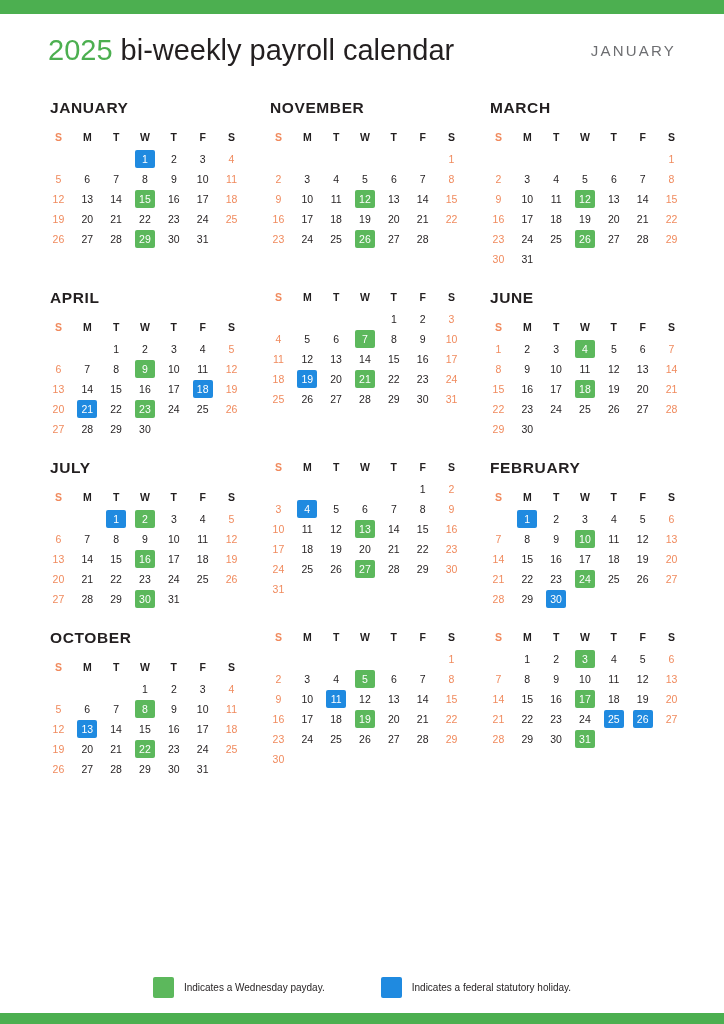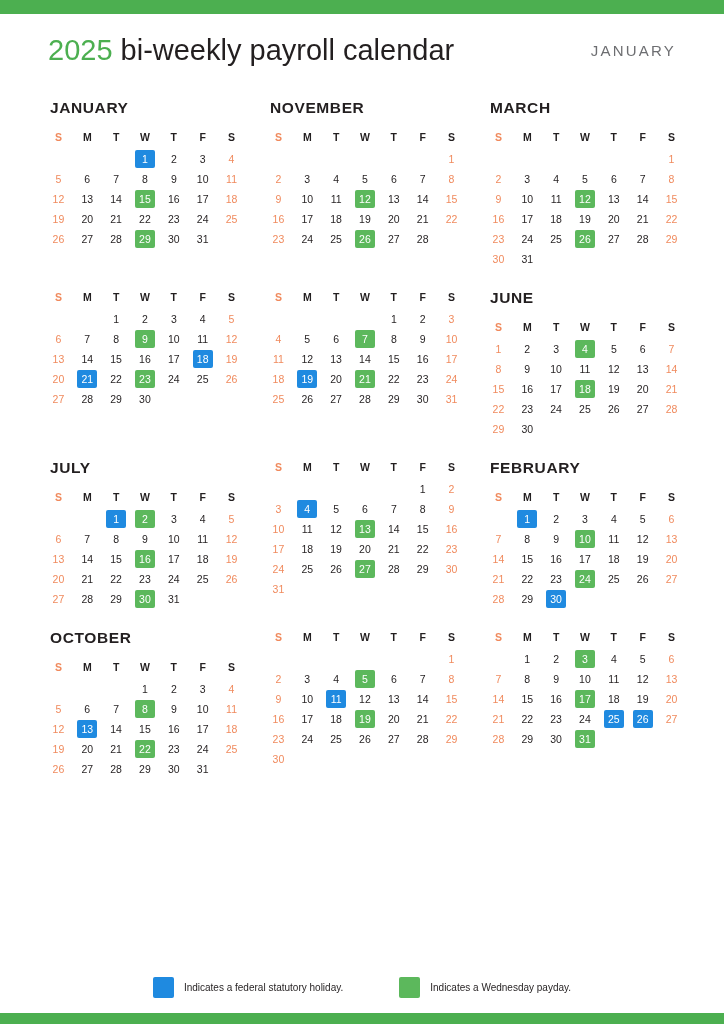--- a/index.html
+++ b/index.html
@@ -521,20 +521,21 @@
             <td></td>
             <td></td>
             <td></td>
             <td></td>
             <td></td>
           </tr>
         </tbody>
       </table>
     </div>
     <div class="month">
+      <div class="month-name">APRIL</div>
       <table class="cal">
         <thead>
           <tr>
             <th class="wk">S</th>
             <th>M</th>
             <th>T</th>
             <th>W</th>
             <th>T</th>
             <th>F</th>
             <th>S</th>
@@ -1654,22 +1655,22 @@
             <td></td>
             <td></td>
           </tr>
         </tbody>
       </table>
     </div>
   </div>
 
 <div class="legend">
     <div class="legend-item">
+      <span class="swatch green" style="background: rgb(92, 184, 92);"></span>
+      <span class="legend-text">Indicates a Wednesday payday.</span>
+    </div>
+    <div class="legend-item">
       <span class="swatch blue" style="background: rgb(31, 138, 224);"></span>
       <span class="legend-text">Indicates a federal statutory holiday.</span>
-    </div>
-    <div class="legend-item">
-      <span class="swatch green" style="background: rgb(92, 184, 92);"></span>
-      <span class="legend-text">Indicates a Wednesday payday.</span>
     </div>
   </div>
 
 <div class="bottom-bar"></div>
 
 </body></html>

